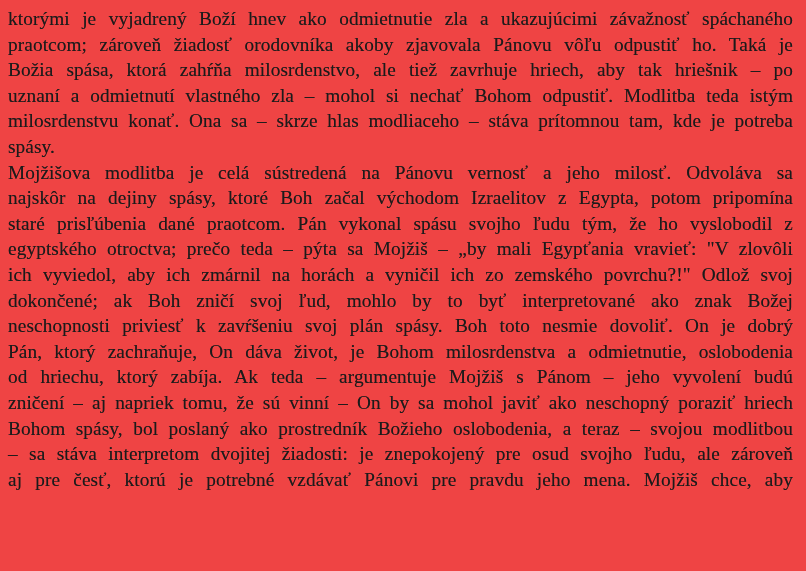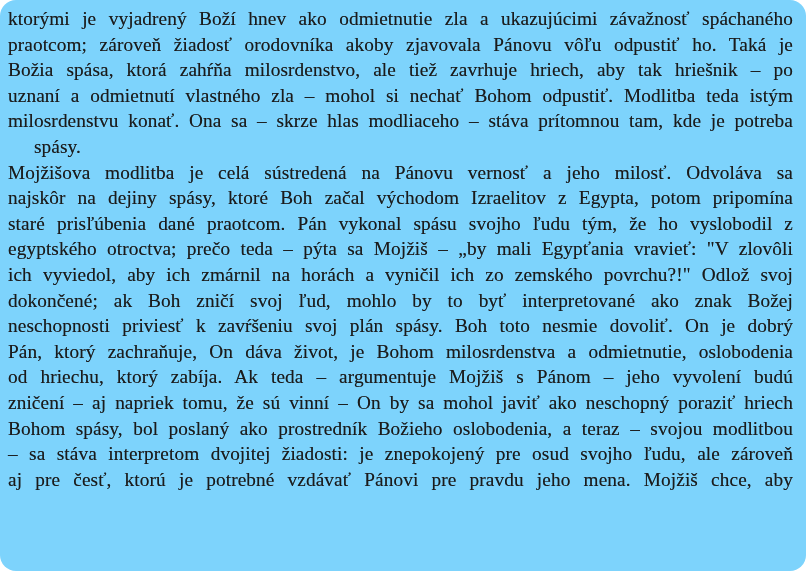--- a/index.html
+++ b/index.html
@@ -10,44 +10,42 @@
   body {
     width: 806px;
     height: 571px;
     overflow: hidden;
   }
   .scan-page {
     box-sizing: border-box;
     width: 806px;
     height: 571px;
     padding: 6px 13px 4px 8px;
-    background: #7dd3fc;
+    background: #ef4444;
     font-family: "Liberation Serif", "DejaVu Serif", serif;
     color: #1b1b1b;
-    border-radius: 16px;
   }
   .paragraph {
     margin: 0;
     padding: 0;
   }
   .line {
     font-size: 19.3px;
     line-height: 25.6px;
     height: 25.6px;
     white-space: nowrap;
     text-align: justify;
     text-align-last: justify;
     letter-spacing: 0.1px;
     
     text-shadow: 0 0 0.4px rgba(30,30,30,0.55);
   }
   .line.para-end {
     text-align: right;
     text-align-last: left;
-    margin-left: 26px;
   }
 </style>
 </head>
 <body>
 
 <div class="scan-page">
 
   <div class="paragraph">
     <div class="line">ktorými je vyjadrený Boží hnev ako odmietnutie zla a ukazujúcimi závažnosť spáchaného</div>
     <div class="line">praotcom; zároveň žiadosť orodovníka akoby zjavovala Pánovu vôľu odpustiť ho. Taká je</div>

